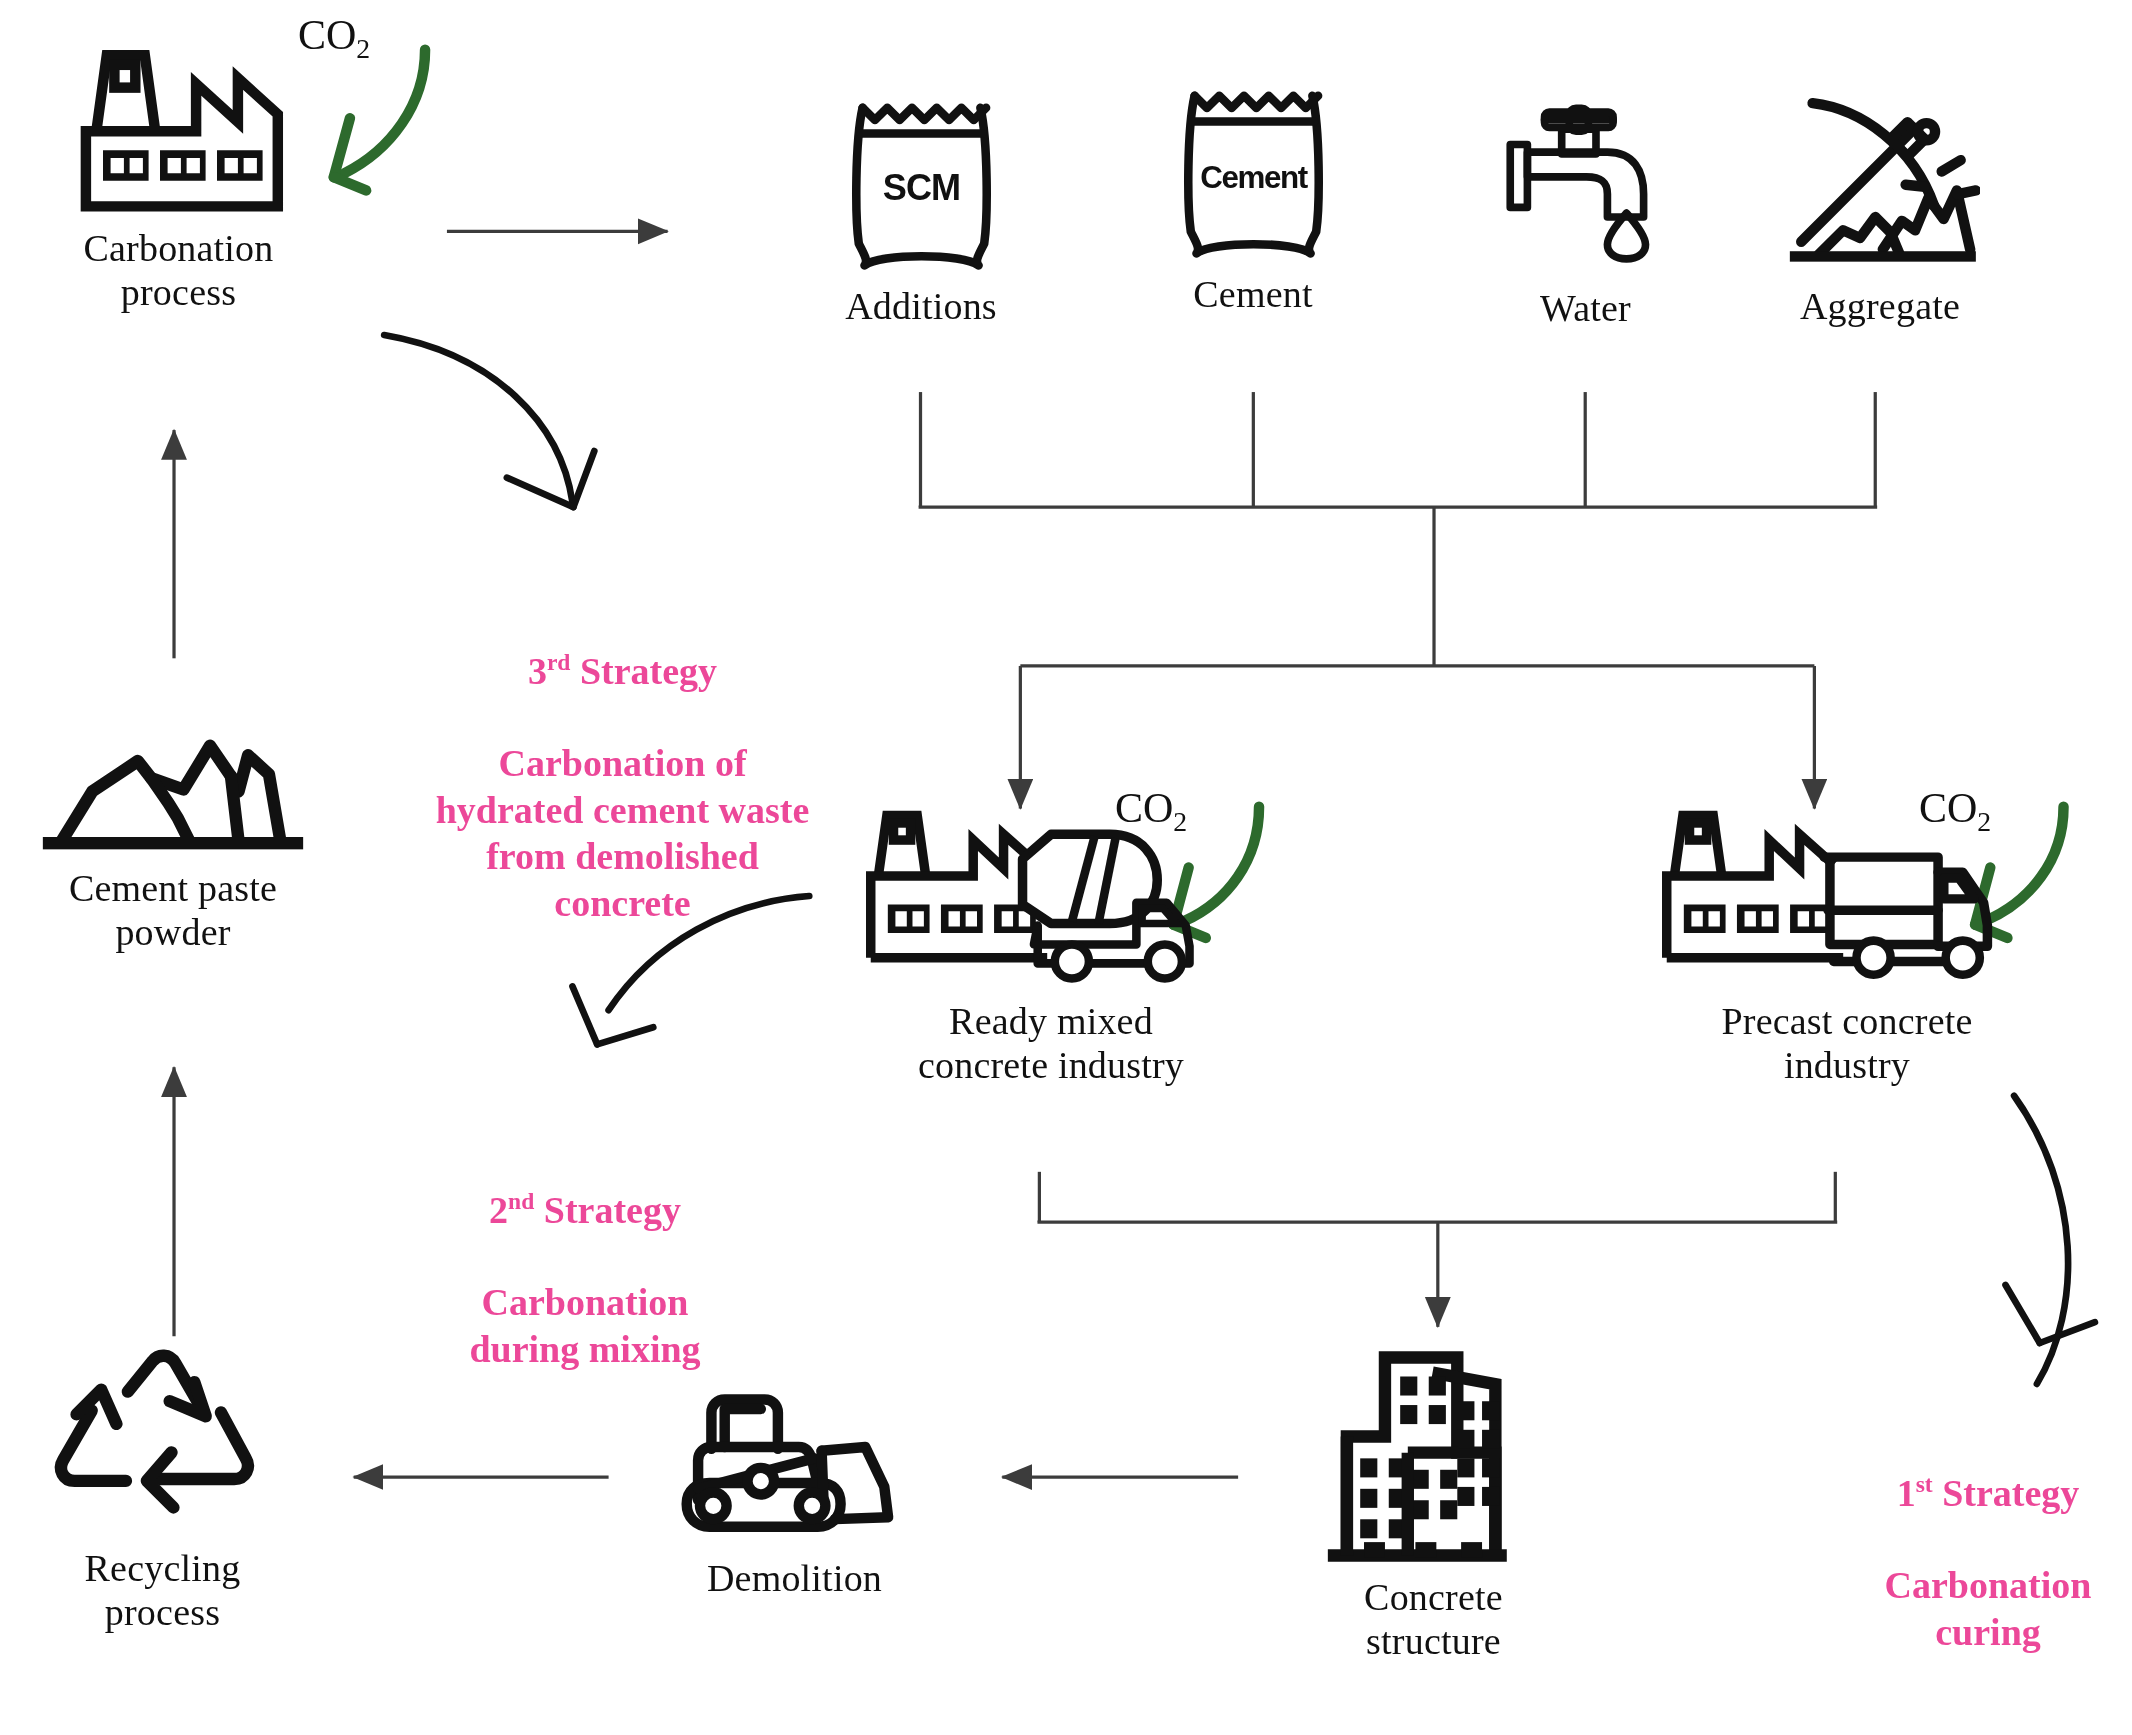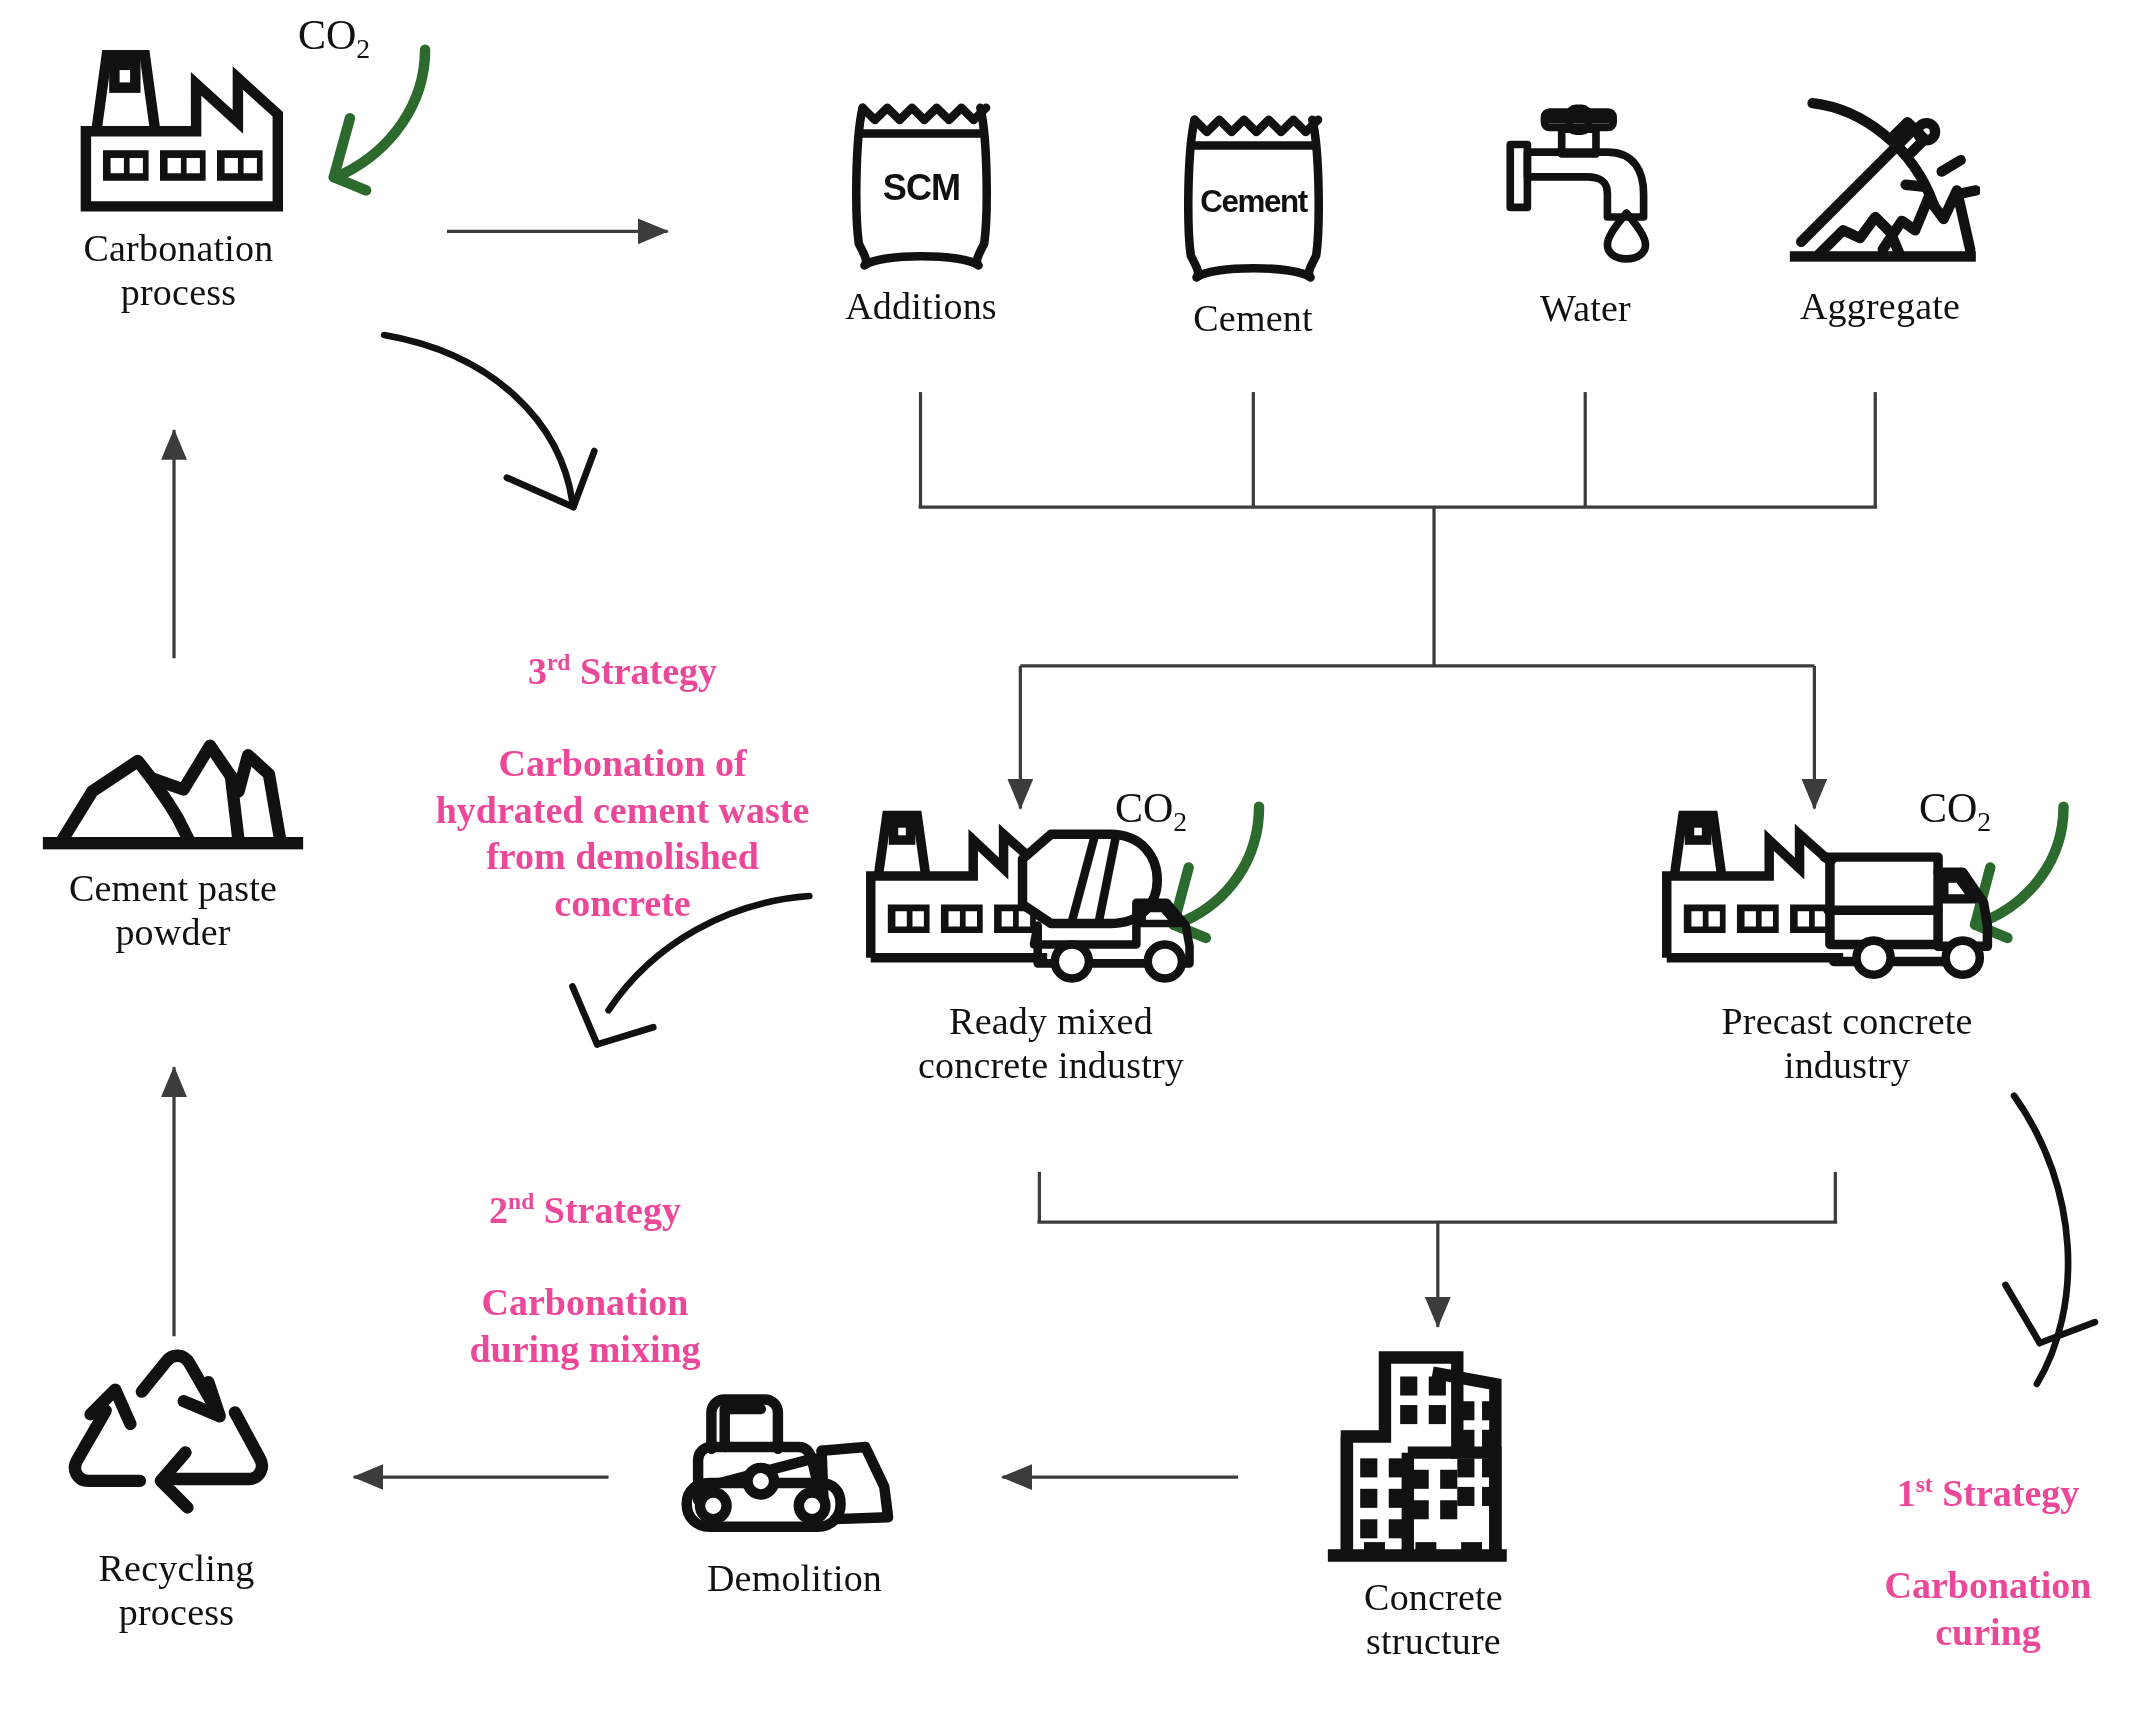--- a/index.html
+++ b/index.html
@@ -175,21 +175,21 @@
           <path d="M28,25 l13,13 l13,-13 l13,13 l13,-13 l13,13 l13,-13 l13,13 l13,-13 l13,13 l13,-13"></path>
           <path d="M28,25 C 20,60 20,140 24,168 C 30,180 34,186 30,191 C 46,178 134,178 150,191 C 146,186 150,180 156,168 C 160,140 160,60 152,25"></path>
           <line x1="26" y1="52" x2="154" y2="52"></line>
         </g>
         <text x="90" y="122" text-anchor="middle" font-family="'Liberation Sans',sans-serif" font-size="38" font-weight="bold" fill="#111111" style="letter-spacing:-1px">SCM</text>
       </svg>
     </span>
     <span class="caption">Additions</span>
   </div>
 
-  <div class="node" style="left:1139px; top:96px; width:228px;">
+  <div class="node" style="left:1139px; top:72px; width:228px;">
     <span class="glyph">
       <svg width="171" height="190" viewBox="0 0 180 200">
         <g fill="none" stroke="#111111" stroke-width="9" stroke-linejoin="round" stroke-linecap="round">
           <path d="M28,25 l13,13 l13,-13 l13,13 l13,-13 l13,13 l13,-13 l13,13 l13,-13 l13,13 l13,-13"></path>
           <path d="M28,25 C 20,60 20,140 24,168 C 30,180 34,186 30,191 C 46,178 134,178 150,191 C 146,186 150,180 156,168 C 160,140 160,60 152,25"></path>
           <line x1="26" y1="52" x2="154" y2="52"></line>
         </g>
         <text x="90" y="122" text-anchor="middle" font-family="'Liberation Sans',sans-serif" font-size="33" font-weight="bold" fill="#111111" style="letter-spacing:-1.5px">Cement</text>
       </svg>
     </span>
@@ -380,21 +380,21 @@
         <g fill="#ffffff" stroke="#111111" stroke-width="11">
           <circle cx="54" cy="128" r="14"></circle>
           <circle cx="158" cy="128" r="14"></circle>
           <circle cx="104" cy="102" r="14"></circle>
         </g>
       </svg>
     </span>
     <span class="caption">Demolition</span>
   </div>
 
-  <div class="node" style="left:34px; top:1346px; width:285px;">
+  <div class="node" style="left:20px; top:1346px; width:285px;">
     <span class="glyph">
       <svg width="238" height="190" viewBox="0 0 250 200">
         <g fill="none" stroke="#111111" stroke-width="13" stroke-linejoin="round" stroke-linecap="round">
 
           <path d="M88,48 L114,16 C 120,8 132,8 138,18 L168,70"></path>
           <path d="M132,58 L170,74 L158,38"></path>
 
           <path d="M186,70 L212,118 C 218,128 212,140 200,140 L122,140"></path>
           <path d="M134,112 L108,142 L136,170"></path>
 

